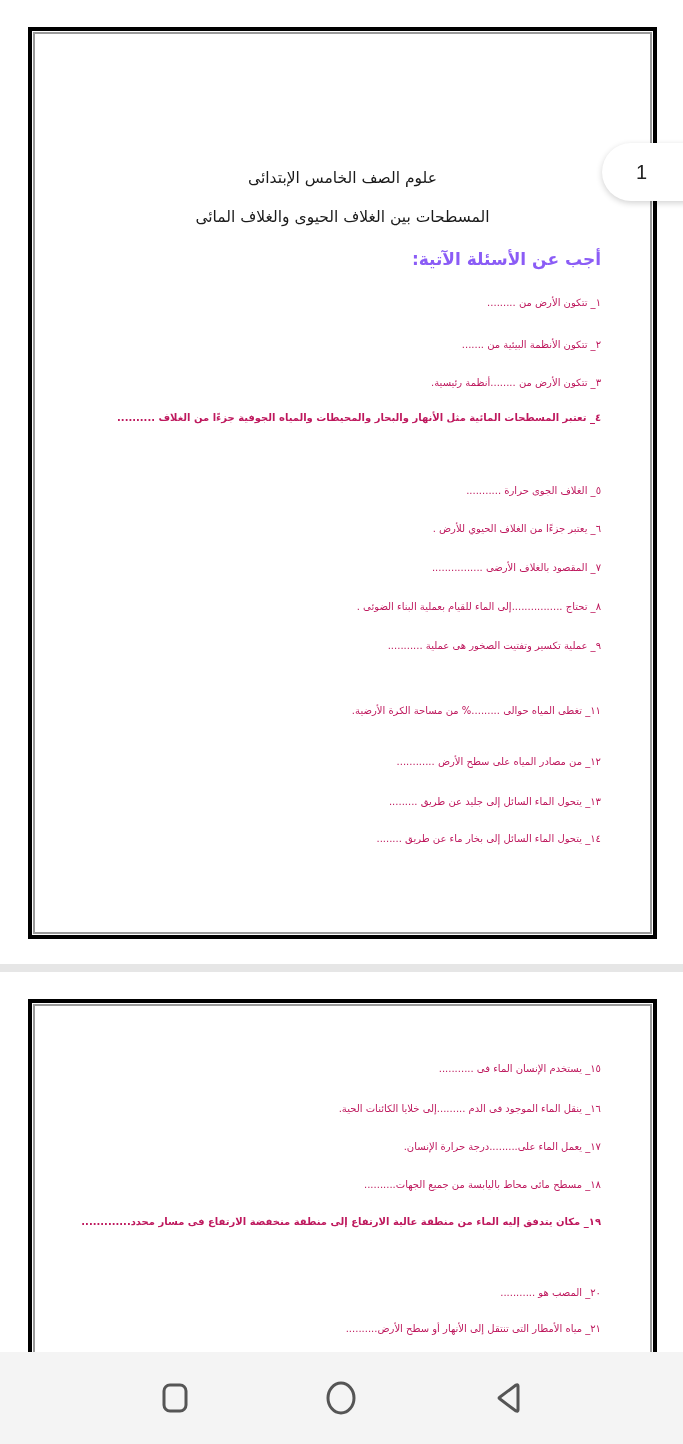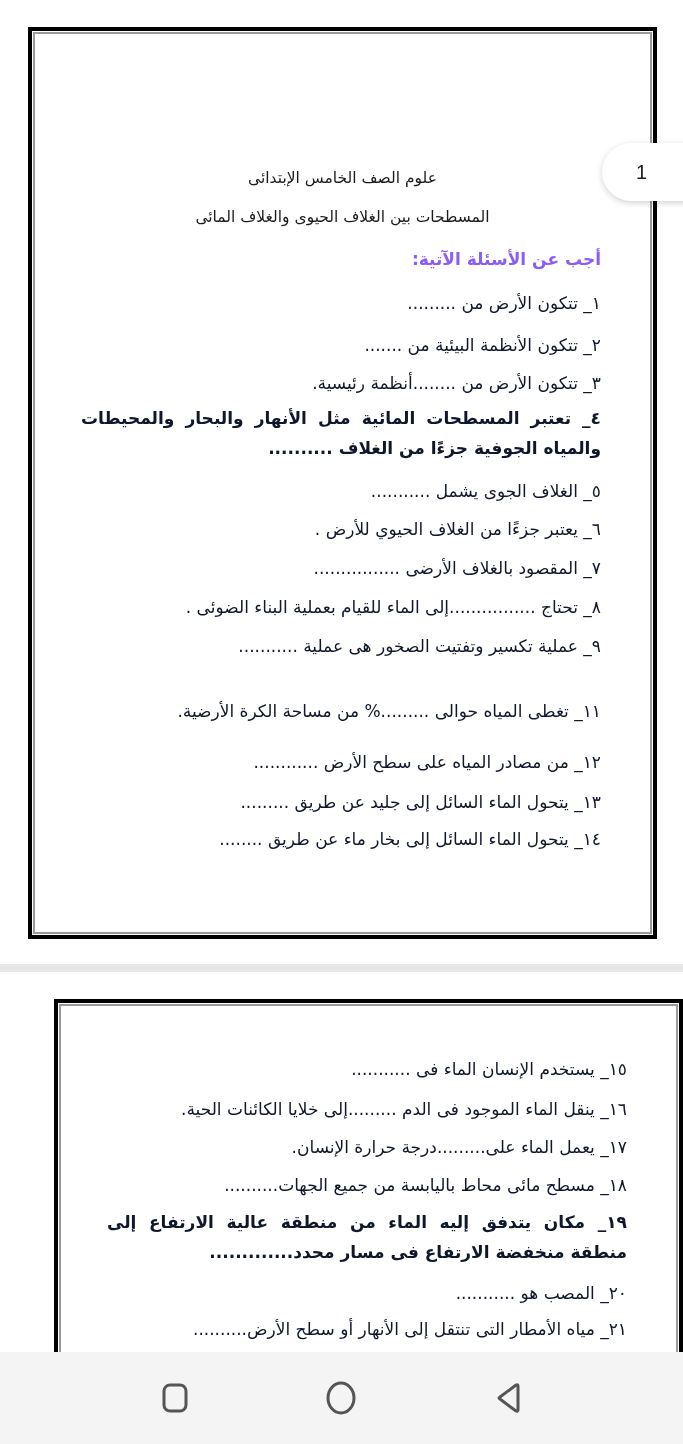--- a/index.html
+++ b/index.html
@@ -12,25 +12,25 @@
   .page {
     position: absolute; left: 28px; width: 629px; background: #fff;
     box-sizing: border-box;
     border: 4px solid #000;
   }
   .page .inner {
     position: absolute; left: 1px; top: 1px; right: 1px; bottom: 1px;
     border: 2px solid #9a9a9a;
   }
   #page1 { top: 27px; height: 912px; }
-  #page2 { top: 999px; height: 420px; margin-left: 26px; }
+  #page2 { top: 999px; height: 420px; }
   .page-sep { position: absolute; left: 0; width: 683px; top: 964px; height: 8px; background: #e6e6e6; }
   .line {
     position: absolute; right: 70px; white-space: nowrap; direction: rtl;
-    color: #0f172a; font-size: 17px; line-height: 20px;
+    color: #be185d; font-size: 10px; line-height: 20px;
   }
   .line.wrap { white-space: normal; width: 455px; right: 70px; text-align: justify; text-align-last: right; line-height: 30px; font-weight: bold; }
   .title {
     position: absolute; left: 0; right: 0; text-align: center; direction: rtl;
     color: #1a1a1a; font-weight: normal; font-size: 15.5px;
   }
   .heading {
     position: absolute; right: 70px; direction: rtl; color: #8b5cf6; font-weight: bold; font-size: 17px;
   }
 
@@ -58,21 +58,21 @@
   <div class="page" id="page1">
     <div class="inner"></div>
     <div class="title" style="top:138px;">علوم الصف الخامس الإبتدائى</div>
     <div class="title" style="top:177px;">المسطحات بين الغلاف الحيوى والغلاف المائى</div>
     <div class="heading" style="top:218px; right:52px;">أجب عن الأسئلة الآتية:</div>
 
     <div class="line" style="top:262px; right:52px;">١_ تتكون الأرض من .........</div>
     <div class="line" style="top:304px; right:52px;">٢_ تتكون الأنظمة البيئية من .......</div>
     <div class="line" style="top:342px; right:52px;">٣_ تتكون الأرض من ........أنظمة رئيسية.</div>
     <div class="line wrap" style="top:372px; right:52px; width:520px;">٤_ تعتبر المسطحات المائية مثل الأنهار والبحار والمحيطات والمياه الجوفية جزءًا من الغلاف ..........</div>
-    <div class="line" style="top:450px; right:52px;">٥_ الغلاف الجوى يشمل ...........</div>
+    <div class="line" style="top:450px; right:52px;">٥_ الغلاف الجوى حرارة ...........</div>
     <div class="line" style="top:488px; right:52px;">٦_ يعتبر جزءًا من الغلاف الحيوي للأرض .</div>
     <div class="line" style="top:527px; right:52px;">٧_ المقصود بالغلاف الأرضى ................</div>
     <div class="line" style="top:566px; right:52px;">٨_ تحتاج ................إلى الماء للقيام بعملية البناء الضوئى .</div>
     <div class="line" style="top:605px; right:52px;">٩_ عملية تكسير وتفتيت الصخور هى عملية ...........</div>
     <div class="line" style="top:670px; right:52px;">١١_ تغطى المياه حوالى .........% من مساحة الكرة الأرضية.</div>
     <div class="line" style="top:721px; right:52px;">١٢_ من مصادر المياه على سطح الأرض ............</div>
     <div class="line" style="top:761px; right:52px;">١٣_ يتحول الماء السائل إلى جليد عن طريق .........</div>
     <div class="line" style="top:798px; right:52px;">١٤_ يتحول الماء السائل إلى بخار ماء عن طريق ........</div>
   </div>
 

